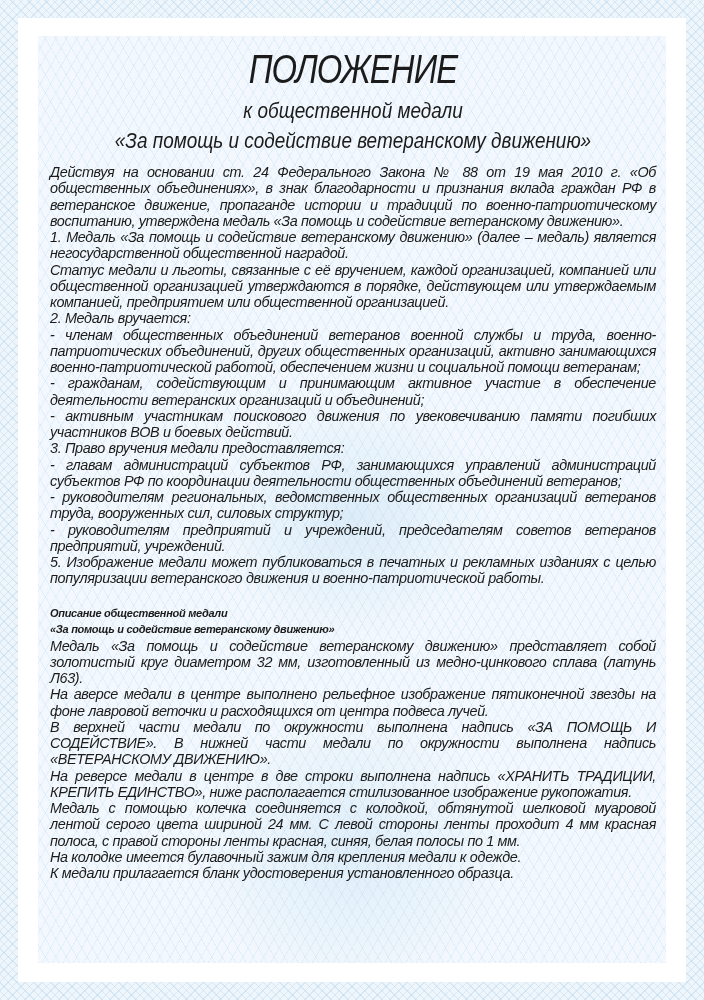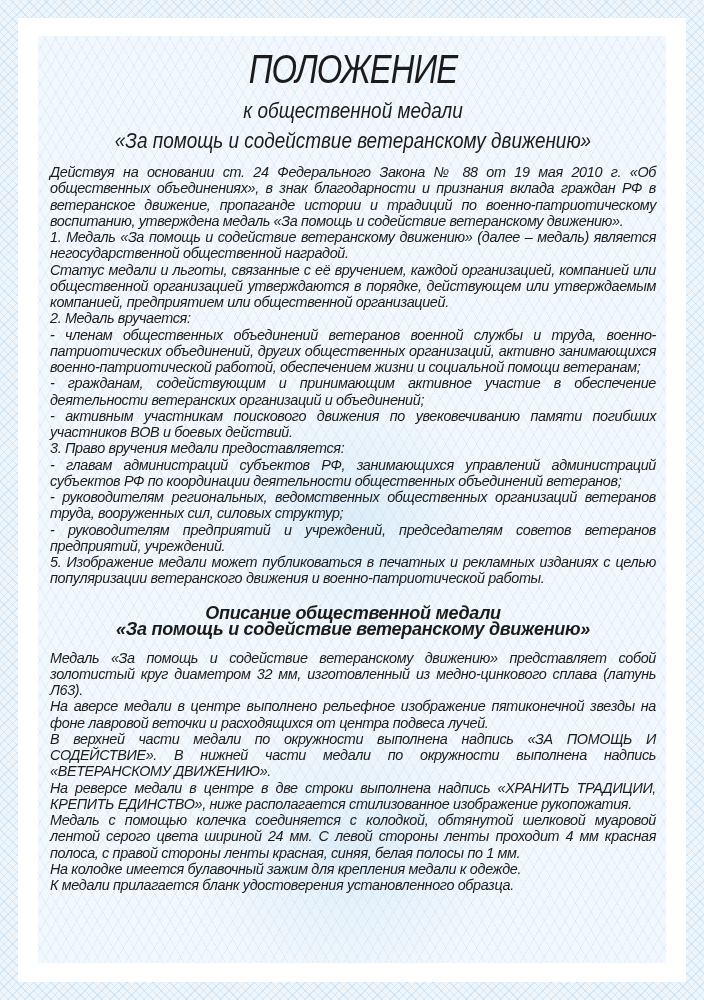--- a/index.html
+++ b/index.html
@@ -46,24 +46,24 @@
     margin-top: 8px;
     font-size: 14.4px; line-height: 16.25px;
     text-align: justify;
   }
   .body p {
     margin: 0; text-align: justify; text-align-last: left;
     letter-spacing: -0.35px;
   }
   .desc-head {
     margin-top: 18px;
-    text-align: center; font-weight: bold; font-size: 18px; line-height: 16.5px;
+    font-weight: bold; font-size: 11px; line-height: 16.5px;
     letter-spacing: -0.3px;
   }
-  .desc { margin-top: 12px; }
+  .desc { margin-top: 0; }
 </style>
 </head>
 <body>
 
 <div class="gap"></div>
 
 <div class="panel">
   <div class="content">
     <div class="title">ПОЛОЖЕНИЕ</div>
     <div class="subtitle first">к общественной медали</div>

